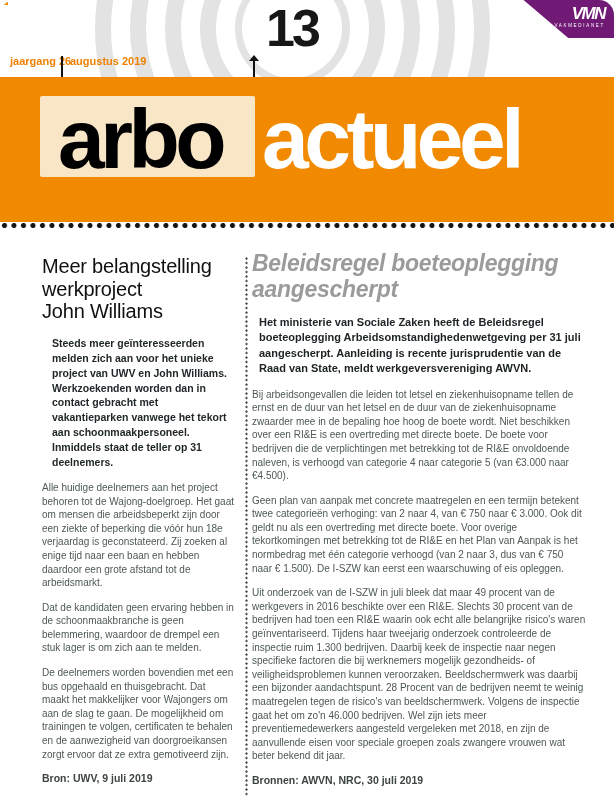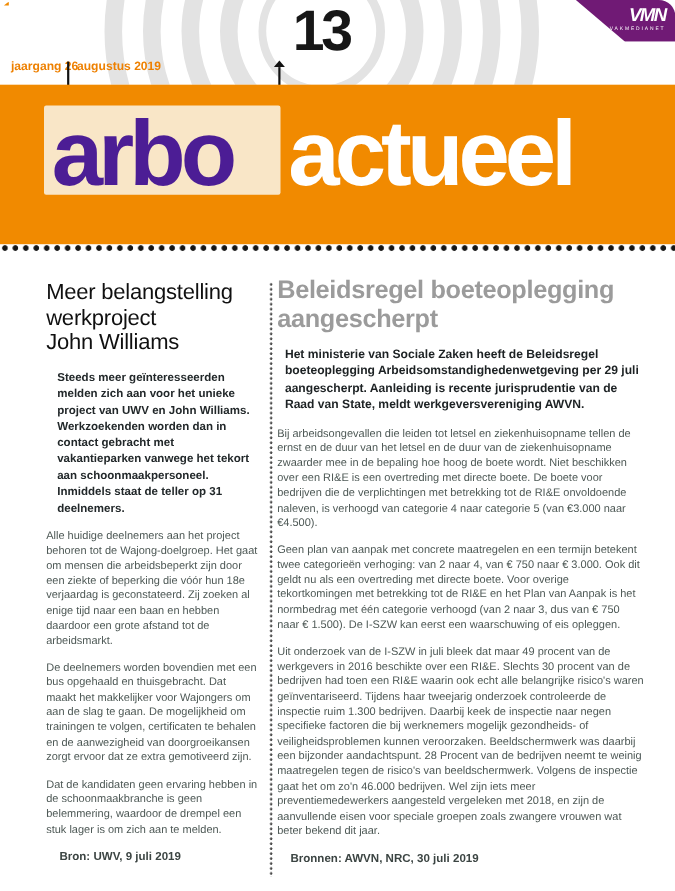--- a/index.html
+++ b/index.html
@@ -33,21 +33,21 @@
     position:absolute; right:0; top:0; width:104px; height:38px; background:#701a75;
     clip-path:polygon(13% 0, 100% 0, 100% 100%, 56% 100%);
     text-align:right; padding:5px 9px 0 0; color:#fff;
   }
   .logo-main { font-size:17px; font-weight:900; font-style:italic; letter-spacing:-1.5px; line-height:1; }
   .logo-sub { font-size:4.5px; letter-spacing:1.7px; line-height:1; margin-top:2px; }
   
   .band { position:absolute; left:0; top:77px; width:614px; height:145px; background:#F18A00; }
   .arbo-box { position:absolute; left:40px; top:19px; width:215px; height:81px; background:#F9E6C7; border-radius:2px; }
   .mast { position:absolute; top:20px; font-size:84px; font-weight:900; line-height:1; letter-spacing:-4.5px; white-space:nowrap; }
-  .mast-arbo { left:47px; color:#4c1d95; }
+  .mast-arbo { left:58px; color:#000000; }
   .mast-actueel { left:262px; color:#ffffff; }
   .tagline {
     position:absolute; left:0; top:102px; width:614px; text-align:center;
     font-size:12px; font-weight:bold; color:#161616; letter-spacing:0.1px;
   }
   
   .dots-divider {
     position:absolute; left:0; top:221px; width:614px; height:9px;
     background-image:radial-gradient(circle at 4.5px 4.5px, #151515 2.2px, rgba(0,0,0,0) 2.9px);
     background-size:9.5px 9px;
@@ -59,26 +59,26 @@
   }
   
   .col-left  { position:absolute; left:42px;  top:255px; width:192px; }
   .col-right { position:absolute; left:252px; top:250px; width:334px; }
   .col-left h2 {
     font-size:20px; line-height:1.13; font-weight:normal; color:#101010;
     margin:0 0 13px; white-space:pre-line; letter-spacing:-0.2px;
   }
   .col-right h1 {
     font-size:23px; line-height:1.13; font-weight:bold; color:#9B9B9B;
-    margin:0 0 13px; white-space:pre-line; letter-spacing:-0.3px;
+    margin:0 0 13px; white-space:pre-line; letter-spacing:-0.3px;font-style:italic;
   }
   .col-left  .intro { margin:0 0 11px 10px; font-size:10.5px; font-weight:bold; line-height:1.42; color:#22282a; }
   .col-right .intro { margin:0 0 11px 7px;  font-size:11px;   font-weight:bold; line-height:1.4;  color:#1d2224; }
   .bodytxt { font-size:10px; line-height:1.36; color:#4d5855; margin:0 0 11px; }
-  .source  { font-size:10.5px; font-weight:bold; color:#3c4543; margin:12px; }
+  .source  { font-size:10.5px; font-weight:bold; color:#3c4543; margin:0; }
 </style>
 </head>
 <body>
 
 <div class="page">
 
   <div class="header">
     <div class="corner-mark"></div>
 
     <div>
@@ -115,30 +115,30 @@
   </div>
 
   <div class="dots-divider"></div>
 
   <div class="col-left">
     <h2>Meer belangstelling
 werkproject
 John Williams</h2>
     <p class="intro">Steeds meer geïnteresseerden melden zich aan voor het unieke project van UWV en John Williams. Werkzoekenden worden dan in contact gebracht met vakantieparken vanwege het tekort aan schoonmaakpersoneel. Inmiddels staat de teller op 31 deelnemers.</p>
     <p class="bodytxt">Alle huidige deelnemers aan het project behoren tot de Wajong-doelgroep. Het gaat om mensen die arbeidsbeperkt zijn door een ziekte of beperking die vóór hun 18e verjaardag is geconstateerd. Zij zoeken al enige tijd naar een baan en hebben daardoor een grote afstand tot de arbeidsmarkt.</p>
+    <p class="bodytxt">Dat de kandidaten geen ervaring hebben in de schoonmaakbranche is geen belemmering, waardoor de drempel een stuk lager is om zich aan te melden.</p>
     <p class="bodytxt">De deelnemers worden bovendien met een bus opgehaald en thuisgebracht. Dat maakt het makkelijker voor Wajongers om aan de slag te gaan. De mogelijkheid om trainingen te volgen, certificaten te behalen en de aanwezigheid van doorgroeikansen zorgt ervoor dat ze extra gemotiveerd zijn.</p>
-    <p class="bodytxt">Dat de kandidaten geen ervaring hebben in de schoonmaakbranche is geen belemmering, waardoor de drempel een stuk lager is om zich aan te melden.</p>
     <p class="source">Bron: UWV, 9 juli 2019</p>
   </div>
 
   <div class="vsep"></div>
 
   <div class="col-right">
     <h1>Beleidsregel boeteoplegging
 aangescherpt</h1>
-    <p class="intro">Het ministerie van Sociale Zaken heeft de Beleidsregel boeteoplegging Arbeidsomstandighedenwetgeving per 29 juli aangescherpt. Aanleiding is recente jurisprudentie van de Raad van State, meldt werkgeversvereniging AWVN.</p>
+    <p class="intro">Het ministerie van Sociale Zaken heeft de Beleidsregel boeteoplegging Arbeidsomstandighedenwetgeving per 31 juli aangescherpt. Aanleiding is recente jurisprudentie van de Raad van State, meldt werkgeversvereniging AWVN.</p>
     <p class="bodytxt">Bij arbeidsongevallen die leiden tot letsel en ziekenhuisopname tellen de ernst en de duur van het letsel en de duur van de ziekenhuisopname zwaarder mee in de bepaling hoe hoog de boete wordt. Niet beschikken over een RI&amp;E is een overtreding met directe boete. De boete voor bedrijven die de verplichtingen met betrekking tot de RI&amp;E onvoldoende naleven, is verhoogd van categorie 4 naar categorie 5 (van €3.000 naar €4.500).</p>
     <p class="bodytxt">Geen plan van aanpak met concrete maatregelen en een termijn betekent twee categorieën verhoging: van 2 naar 4, van € 750 naar € 3.000. Ook dit geldt nu als een overtreding met directe boete. Voor overige tekortkomingen met betrekking tot de RI&amp;E en het Plan van Aanpak is het normbedrag met één categorie verhoogd (van 2 naar 3, dus van € 750 naar € 1.500). De I-SZW kan eerst een waarschuwing of eis opleggen.</p>
     <p class="bodytxt">Uit onderzoek van de I-SZW in juli bleek dat maar 49 procent van de werkgevers in 2016 beschikte over een RI&amp;E. Slechts 30 procent van de bedrijven had toen een RI&amp;E waarin ook echt alle belangrijke risico's waren geïnventariseerd. Tijdens haar tweejarig onderzoek controleerde de inspectie ruim 1.300 bedrijven. Daarbij keek de inspectie naar negen specifieke factoren die bij werknemers mogelijk gezondheids- of veiligheidsproblemen kunnen veroorzaken. Beeldschermwerk was daarbij een bijzonder aandachtspunt. 28 Procent van de bedrijven neemt te weinig maatregelen tegen de risico's van beeldschermwerk. Volgens de inspectie gaat het om zo'n 46.000 bedrijven. Wel zijn iets meer preventiemedewerkers aangesteld vergeleken met 2018, en zijn de aanvullende eisen voor speciale groepen zoals zwangere vrouwen wat beter bekend dit jaar.</p>
     <p class="source">Bronnen: AWVN, NRC, 30 juli 2019</p>
   </div>
 
 </div>
 
 </body></html>

